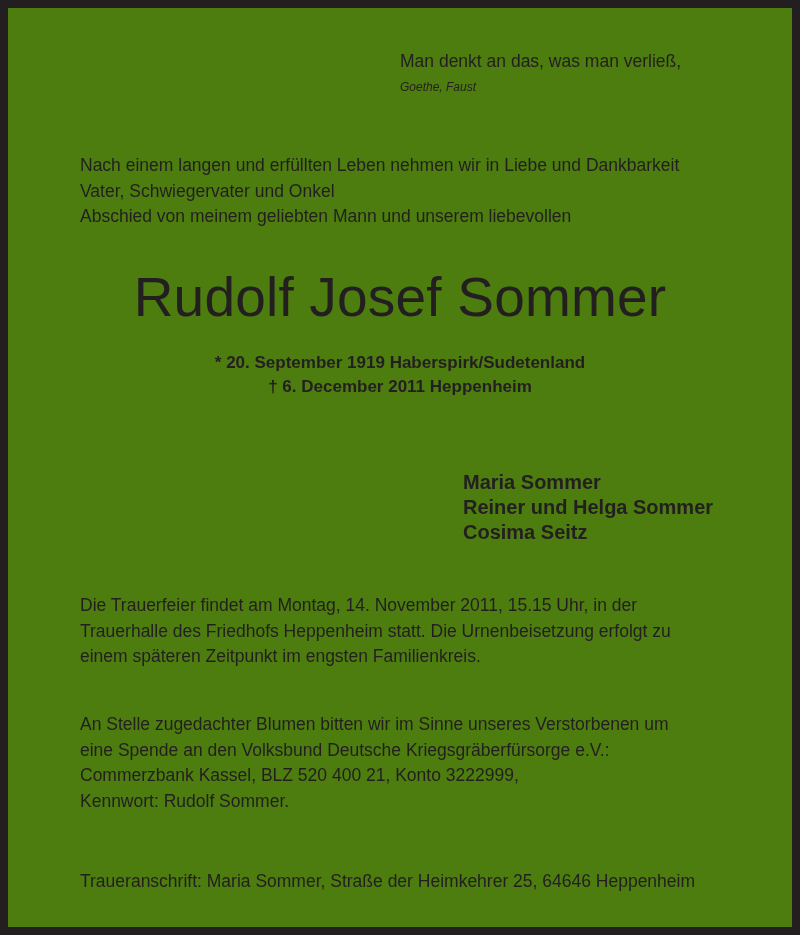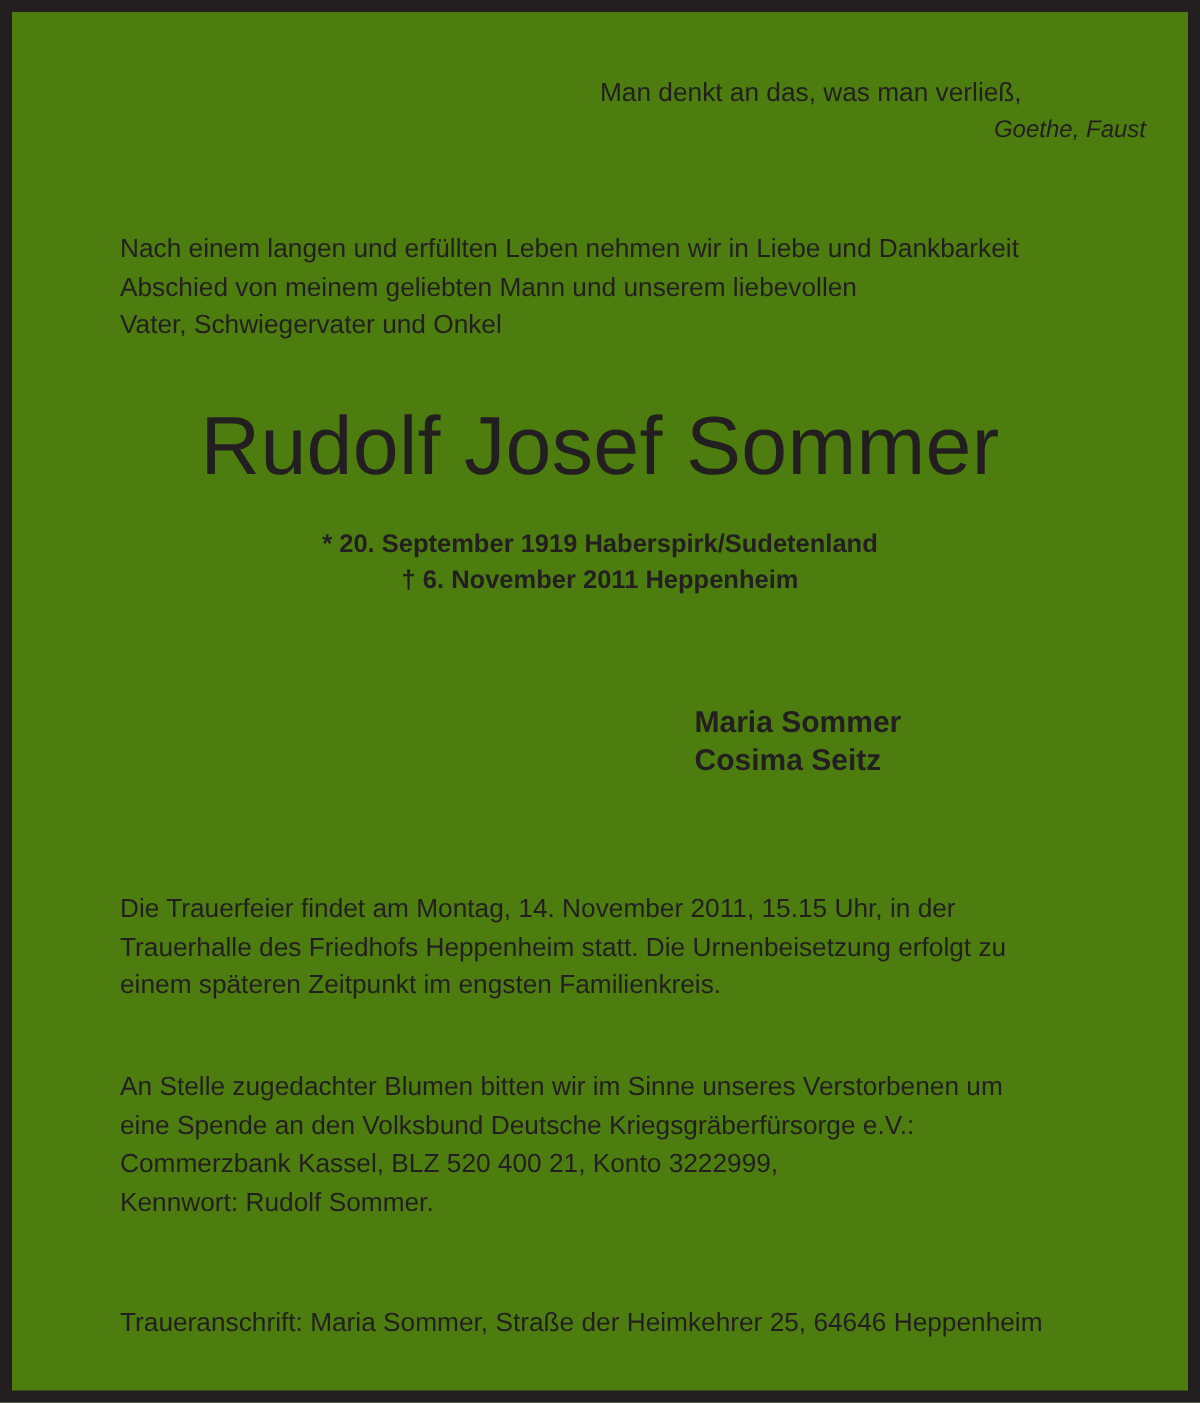--- a/index.html
+++ b/index.html
@@ -40,24 +40,24 @@
     width: 364px;
     text-align: left;
   }
   .quote-line {
     font-size: 17.5px;
     line-height: 26px;
     color: #231f20;
     white-space: nowrap;
   }
   .quote-attribution {
-    font-size: 16px;
+    font-size: 12px;
     line-height: 24px;
     font-style: italic;
-    text-align: right;
+    text-align: left;
     color: #231f20;
     margin-top: 1px;
   }
 
   
   .intro-block {
     position: absolute;
     left: 72px;
     top: 145px;
     width: 690px;
@@ -139,35 +139,36 @@
 <div id="obituary-frame">
   <div id="obituary-inner">
 
     <div class="quote-block">
       <div class="quote-line">Man denkt an das, was man verließ,</div>
       <div class="quote-attribution">Goethe, Faust</div>
     </div>
 
     <div class="intro-block">
       <div class="intro-line">Nach einem langen und erfüllten Leben nehmen wir in Liebe und Dankbarkeit</div>
+      <div class="intro-line">Vater, Schwiegervater und Onkel</div>
       <div class="intro-line">Abschied von meinem geliebten Mann und unserem liebevollen</div>
-      <div class="intro-line">Vater, Schwiegervater und Onkel</div>
     </div>
 
     <div class="name-block">
       <div class="deceased-name">Rudolf Josef Sommer</div>
     </div>
 
     <div class="dates-block">
       <div class="date-line">* 20. September 1919 Haberspirk/Sudetenland</div>
-      <div class="date-line">† 6. November 2011 Heppenheim</div>
+      <div class="date-line">† 6. December 2011 Heppenheim</div>
     </div>
 
     <div class="survivors-block">
       <div class="survivor-line">Maria Sommer</div>
+      <div class="survivor-line">Reiner und Helga Sommer</div>
       <div class="survivor-line">Cosima Seitz</div>
     </div>
 
     <div class="body-block ceremony-block">
       <div class="body-line">Die Trauerfeier findet am Montag, 14. November 2011, 15.15 Uhr, in der</div>
       <div class="body-line">Trauerhalle des Friedhofs Heppenheim statt. Die Urnenbeisetzung erfolgt zu</div>
       <div class="body-line">einem späteren Zeitpunkt im engsten Familienkreis.</div>
     </div>
 
     <div class="body-block donation-block">

